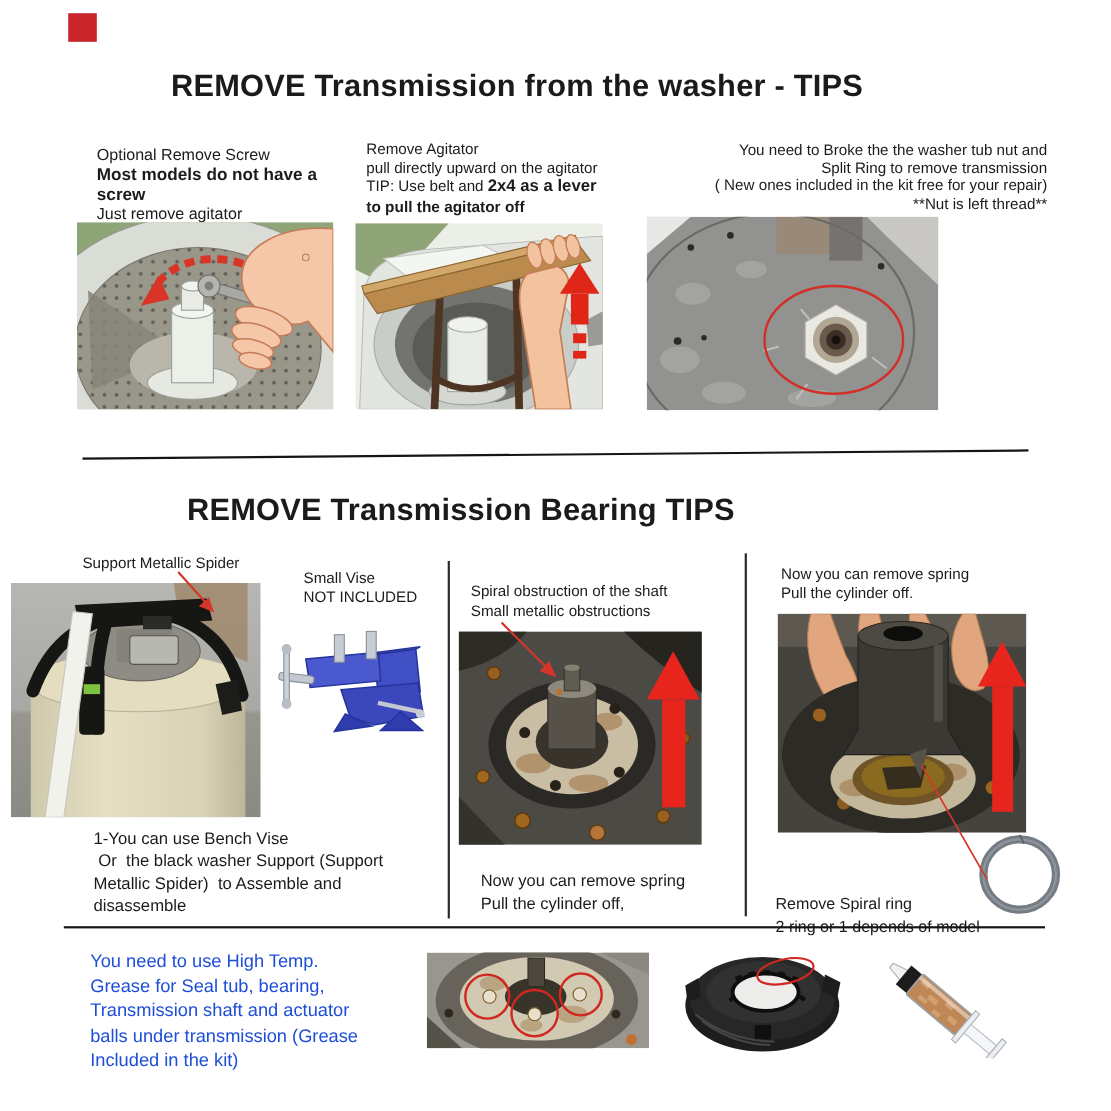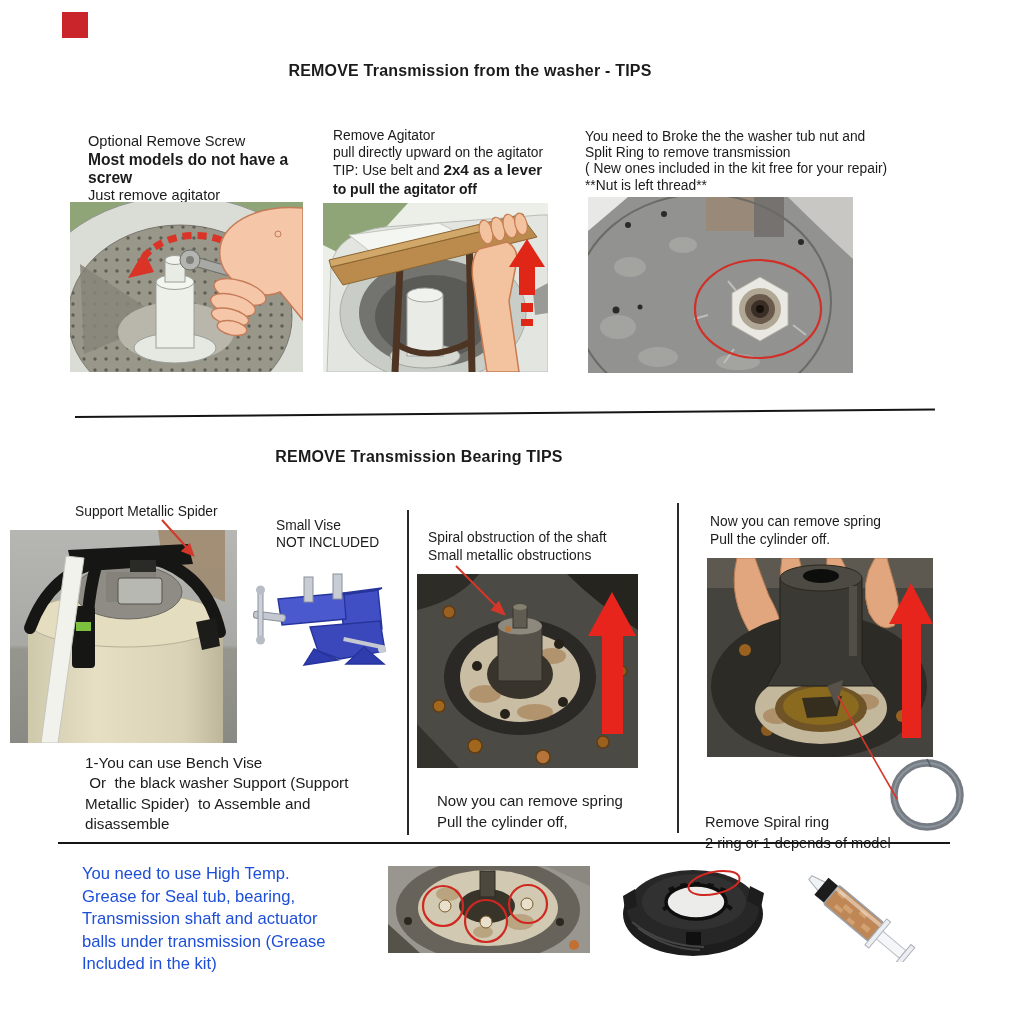--- a/index.html
+++ b/index.html
@@ -1,20 +1,20 @@
 <!DOCTYPE html>
 <html><head>
 <meta charset="utf-8">
 <style>
   html,body{margin:0;padding:0;background:#ffffff;}
   #page{position:relative;width:1010px;height:1010px;background:#fff;overflow:hidden;
         font-family:"Liberation Sans",sans-serif;color:#1b1b1b;}
   .abs{position:absolute;}
   .t{position:absolute;white-space:pre-wrap;line-height:1.22;}
-  .h1{font-size:16px;font-weight:bold;letter-spacing:.2px;}
+  .h1{font-size:28px;font-weight:bold;letter-spacing:.2px;}
   .small{font-size:13.8px;}
   .b{font-weight:bold;}
   .hline{position:absolute;background:#151515;height:2px;}
   .vline{position:absolute;background:#2a2a2a;width:2px;}
   svg{display:block;}
   #overlay{position:absolute;left:0;top:0;z-index:9;pointer-events:none;}
 </style>
 </head>
 <body>
 
@@ -30,21 +30,21 @@
     <div>Just remove agitator</div>
   </div>
 
   <div class="abs small" style="left:333px;top:127px;width:230px;line-height:17.2px;">
     <div>Remove Agitator</div>
     <div>pull directly upward on the agitator</div>
     <div><span>TIP: Use belt and  </span><span class="b" style="font-size:15.2px;">2x4 as a lever</span></div>
     <div class="b" style="font-size:14px;line-height:18px;">to pull the agitator off</div>
   </div>
 
-  <div class="t small" style="left:585px;top:129px;width:350px;line-height:16.2px;">You need to Broke the the washer tub nut and
+  <div class="t small" style="left:602px;top:129px;width:350px;line-height:16.2px;text-align:right;">You need to Broke the the washer tub nut and
 Split Ring to remove transmission
 ( New ones included in the kit free for your repair)
 **Nut is left thread**</div>
 
   <div class="abs" style="left:70px;top:202px;">
     <svg width="233" height="170" viewBox="0 0 233 170">
       <rect width="233" height="170" fill="#8fa578"></rect>
       <ellipse cx="110" cy="122" rx="158" ry="128" fill="#dadcd6" stroke="#90948e"></ellipse>
       <ellipse cx="110" cy="115" rx="112" ry="92" fill="#99968a" stroke="#7a786e"></ellipse>
       <defs>

